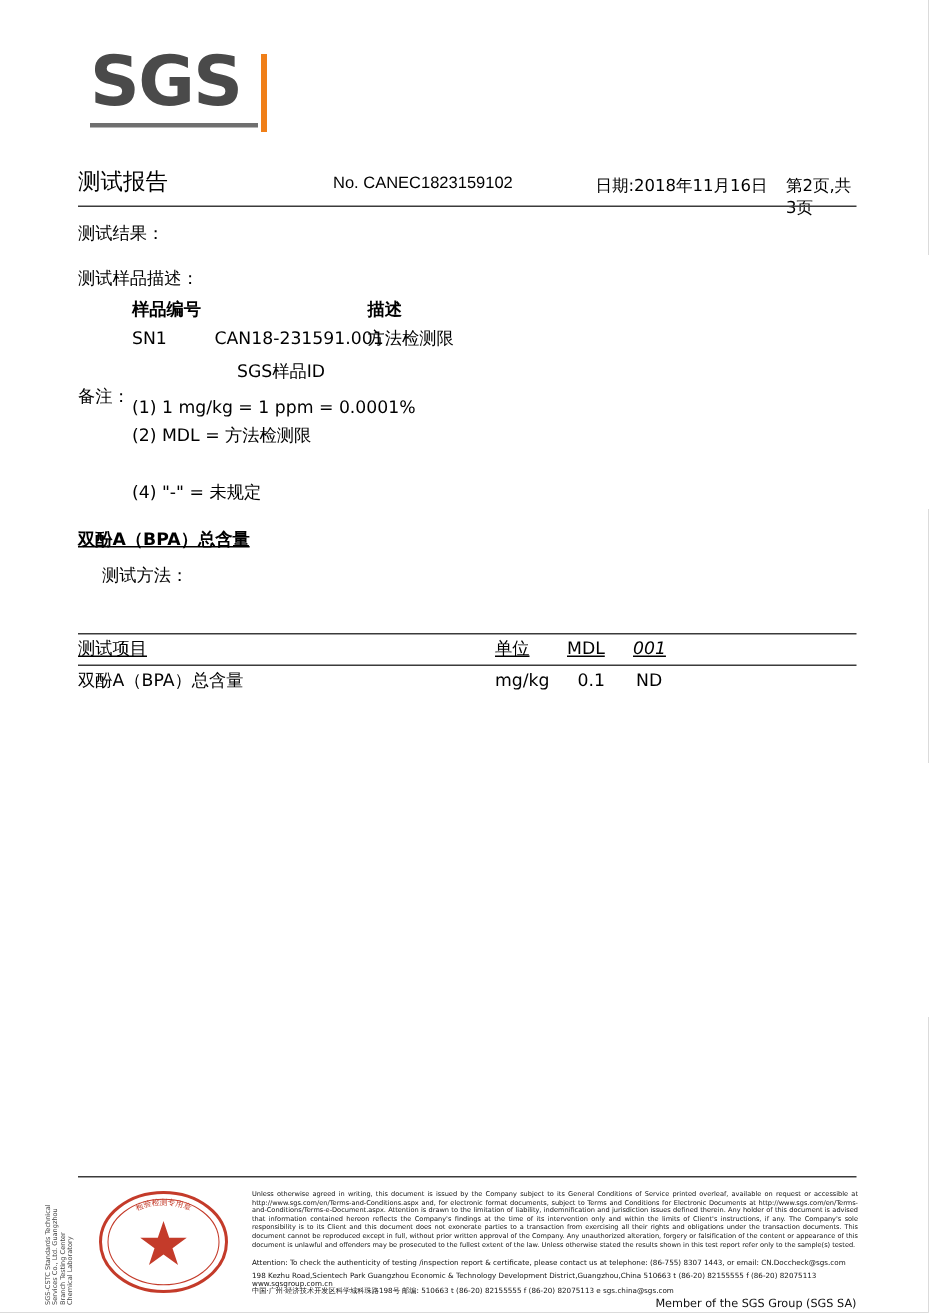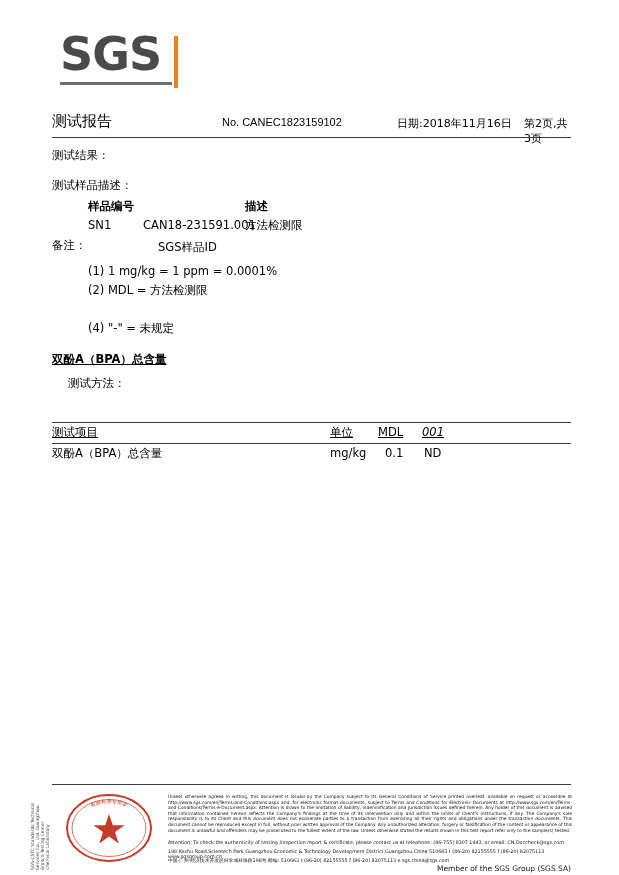--- a/index.html
+++ b/index.html
@@ -117,21 +117,21 @@
   .results-label { left: 52px; top: 148px; }
   .sample-desc   { left: 52px; top: 178px; }
 
   .tbl-h1 { left: 88px;  top: 199px; font-weight: bold; }
   .tbl-h2 { left: 158px; top: 204px; font-weight: normal; margin-top: 36px; }
   .tbl-h3 { left: 245px; top: 199px; font-weight: bold; }
   .tbl-c1 { left: 88px;  top: 218px; }
   .tbl-c2 { left: 143px; top: 218px; }
   .tbl-c3 { left: 245px; top: 218px; }
 
-  .remark-label { left: 52px; top: 238px; text-align: right; }
+  .remark-label { left: 52px; top: 257px; text-align: right; }
   .rm1 { left: 88px; top: 264px; }
   .rm2 { left: 88px; top: 283px; }
   .rm3 { left: 88px; top: 302px; }
   .rm4 { left: 88px; top: 321px; }
 
   .section-title { left: 52px; top: 352px; font-weight: bold; }
   .method-label  { left: 52px; top: 376px; margin-left: 16px; }
   .method-l1 { left: 128px; top: 376px; }
   .method-l2 { left: 128px; top: 394px; }
 

